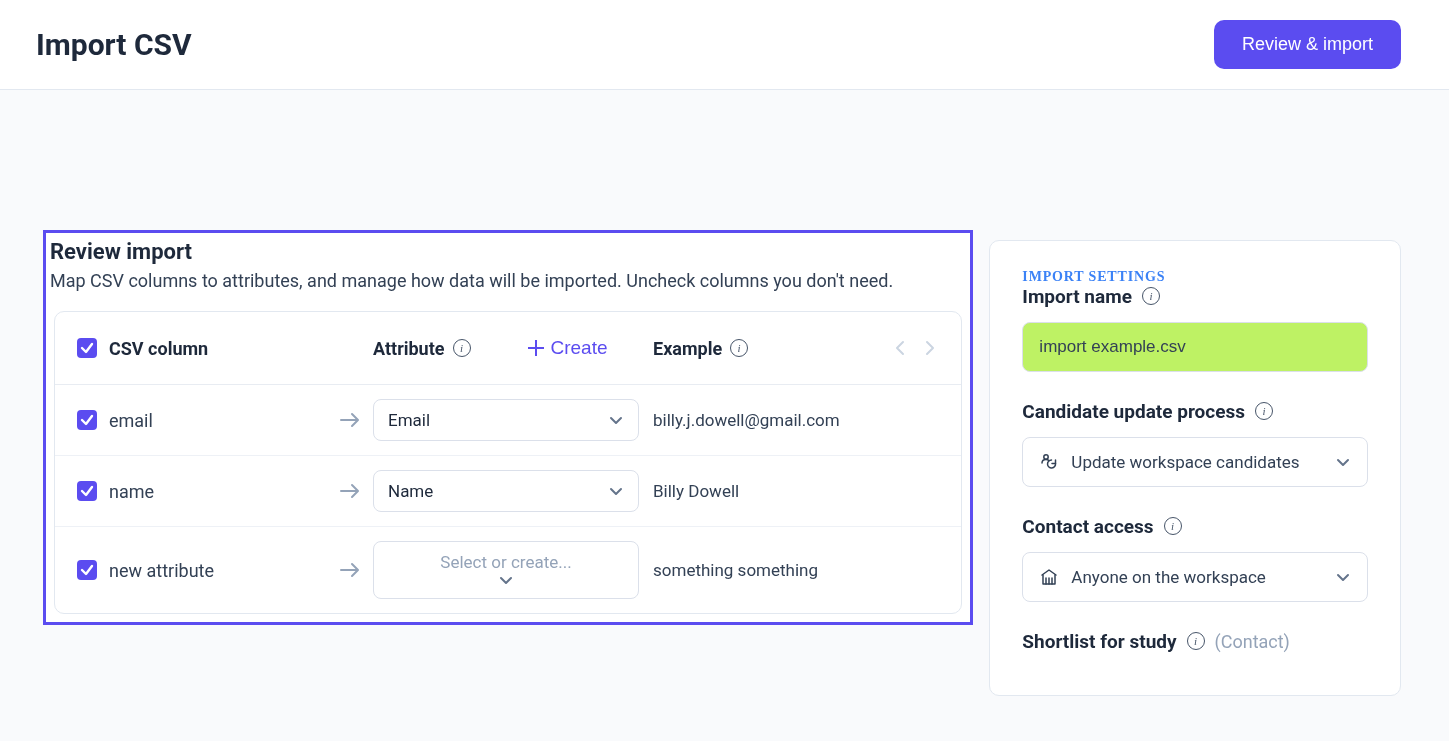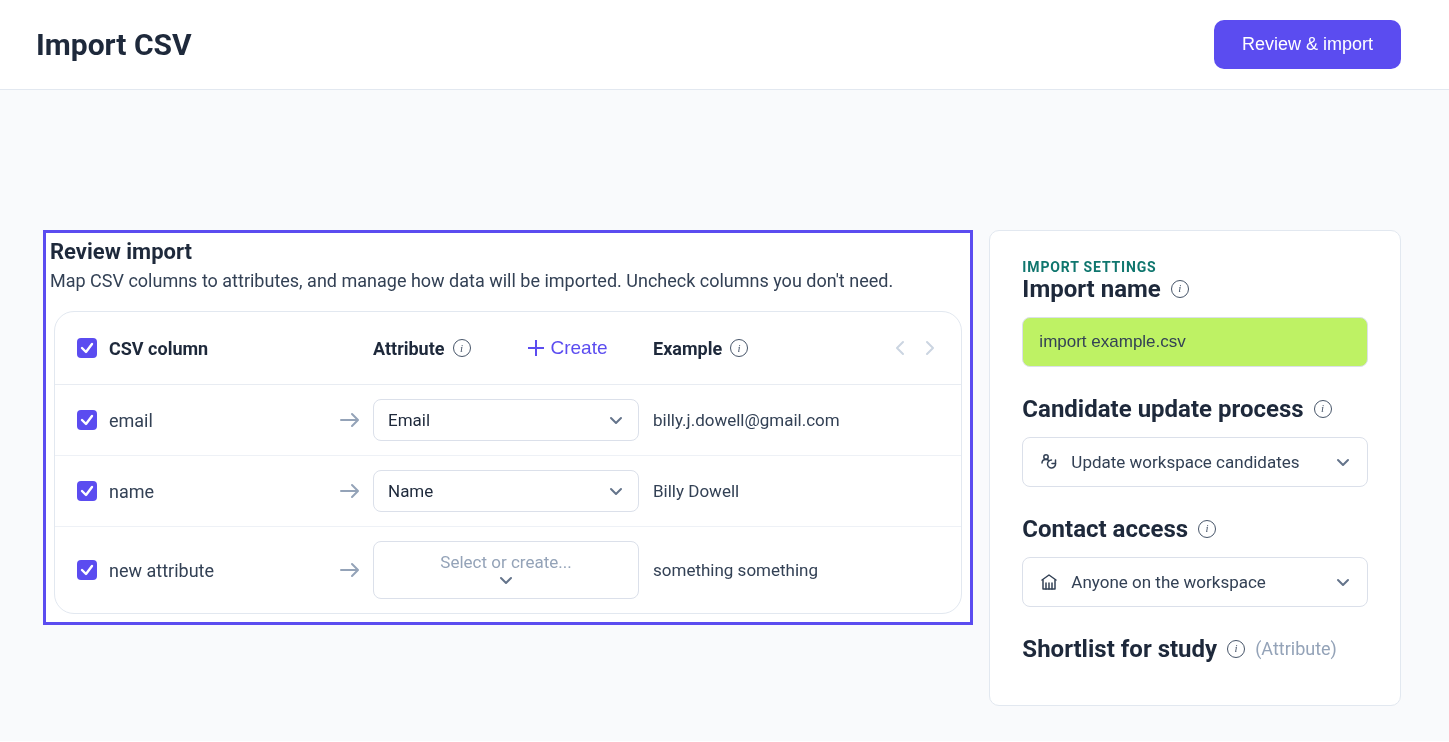--- a/index.html
+++ b/index.html
@@ -59,21 +59,21 @@
     font-weight: 700;
     color: #1e293b;
     margin-bottom: 6px;
   }
   .review-subtitle {
     font-size: 18px;
     color: #334155;
   }
   .mapping-card {
     border: 1px solid #e2e8f0;
-    border-radius: 20px;
+    border-radius: 10px;
     margin: 14px 8px 8px 8px;
     background: #fff;
   }
   .mapping-header-row, .mapping-row {
     display: flex;
     align-items: center;
     padding: 18px 22px;
   }
   .mapping-header-row {
     border-bottom: 1px solid #e8ecf2;
@@ -201,31 +201,32 @@
     border-radius: 10px;
     background:#fff;
     width: 416px;
     padding: 28px 32px;
     margin-top: 80px;
   }
   .settings-heading {
     font-size: 14px;
     font-weight: 700;
     letter-spacing: 0.06em;
-    color: #0f766e;
+    color: #3b82f6;
+    font-family: Liberation Serif, serif;
   }
   .field-group { margin-bottom: 28px; }
   .field-label-row {
     display:flex;
     align-items:center;
     gap: 10px;
     margin-bottom: 14px;
   }
   .field-label {
-    font-size: 24px;
+    font-size: 19px;
     font-weight: 700;
     color: #1e293b;
   }
   .optional-text {
     font-size: 18px;
     color: #94a3b8;
   }
   .text-input {
     width:100%;
     border: 1px solid #dbe0ea;
@@ -460,18 +461,18 @@
               <path d="M3 6 L8 11 L13 6" stroke="#64748b" stroke-width="2" fill="none" stroke-linecap="round" stroke-linejoin="round"></path>
             </svg>
         </span>
       </div>
     </div>
 
     <div class="field-group" style="margin-bottom:12px">
       <div class="field-label-row">
         <span class="field-label">Shortlist for study</span>
         <span class="info-icon">i</span>
-        <span class="optional-text">(Attribute)</span>
+        <span class="optional-text">(Contact)</span>
       </div>
     </div>
   </div>
 
 </div>
 
 </body></html>

